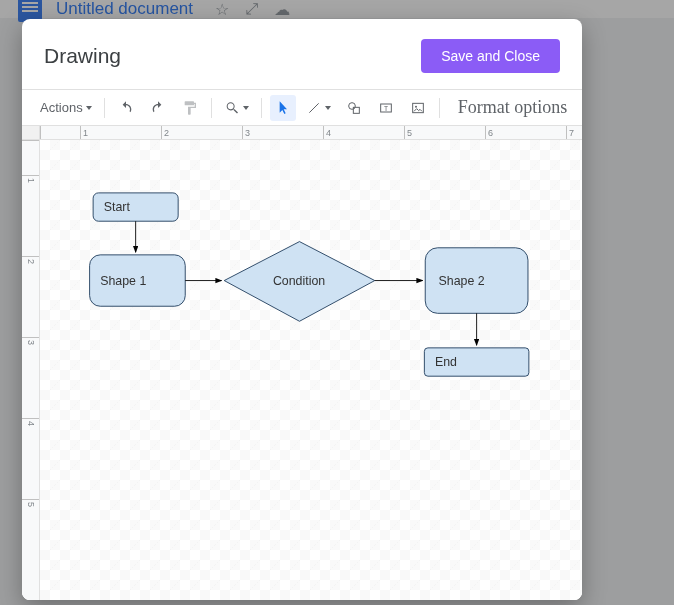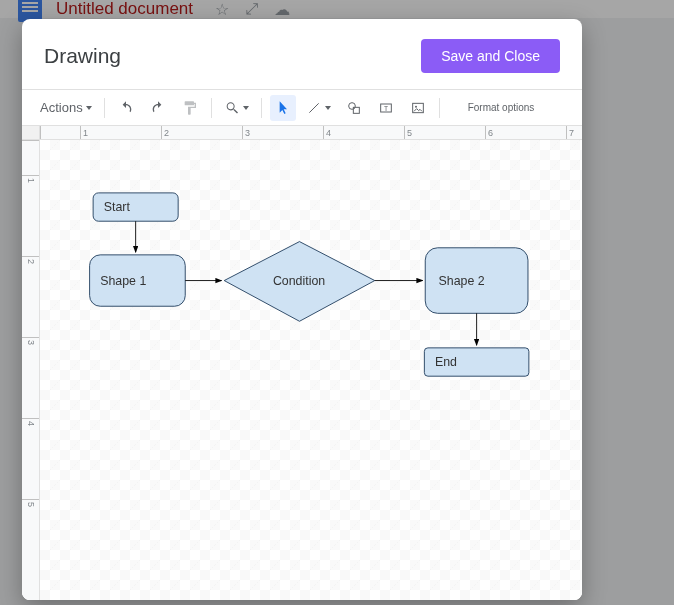--- a/index.html
+++ b/index.html
@@ -33,21 +33,21 @@
       background: #4285f4;
       border-radius: 2px;
       display: flex;
       flex-direction: column;
       justify-content: center;
       gap: 2px;
       padding: 6px 4px;
       margin-top: -4px;
     }
     .docs-icon div { height: 2px; background: #fff; }
-    .docs-title { color: #b91c1c; }
+    .docs-title { color: #3b82f6; }
     .header-icons { display: flex; gap: 16px; margin-left: 8px; }
     .hicon { color: #9aa0a6; font-size: 16px; }
 
     .modal {
       position: absolute;
       top: 19px;
       left: 22px;
       width: 560px;
       height: 581px;
       background: #fff;
@@ -104,21 +104,21 @@
     .tool-btn.active { background: #e8f0fe; }
     .tool-btn svg { width: 16px; height: 16px; }
     .caret {
       width: 0; height: 0;
       border-left: 3px solid transparent;
       border-right: 3px solid transparent;
       border-top: 4px solid #5f6368;
       margin-left: 3px;
     }
     .sep { width: 1px; height: 20px; background: #e0e0e0; margin: 0 2px; }
-    .format-opts { font-size: 10px; color: #5f6368; margin-left: 20px; cursor: pointer; }
+    .format-opts { font-size: 18px; color: #5f6368; margin-left: 10px; cursor: pointer; font-family: Liberation Serif, serif; }
 
     .canvas-area {
       flex: 1;
       position: relative;
       display: flex;
       background: #fff;
     }
     .ruler-h {
       position: absolute;
       top: 0; left: 18px; right: 0;

